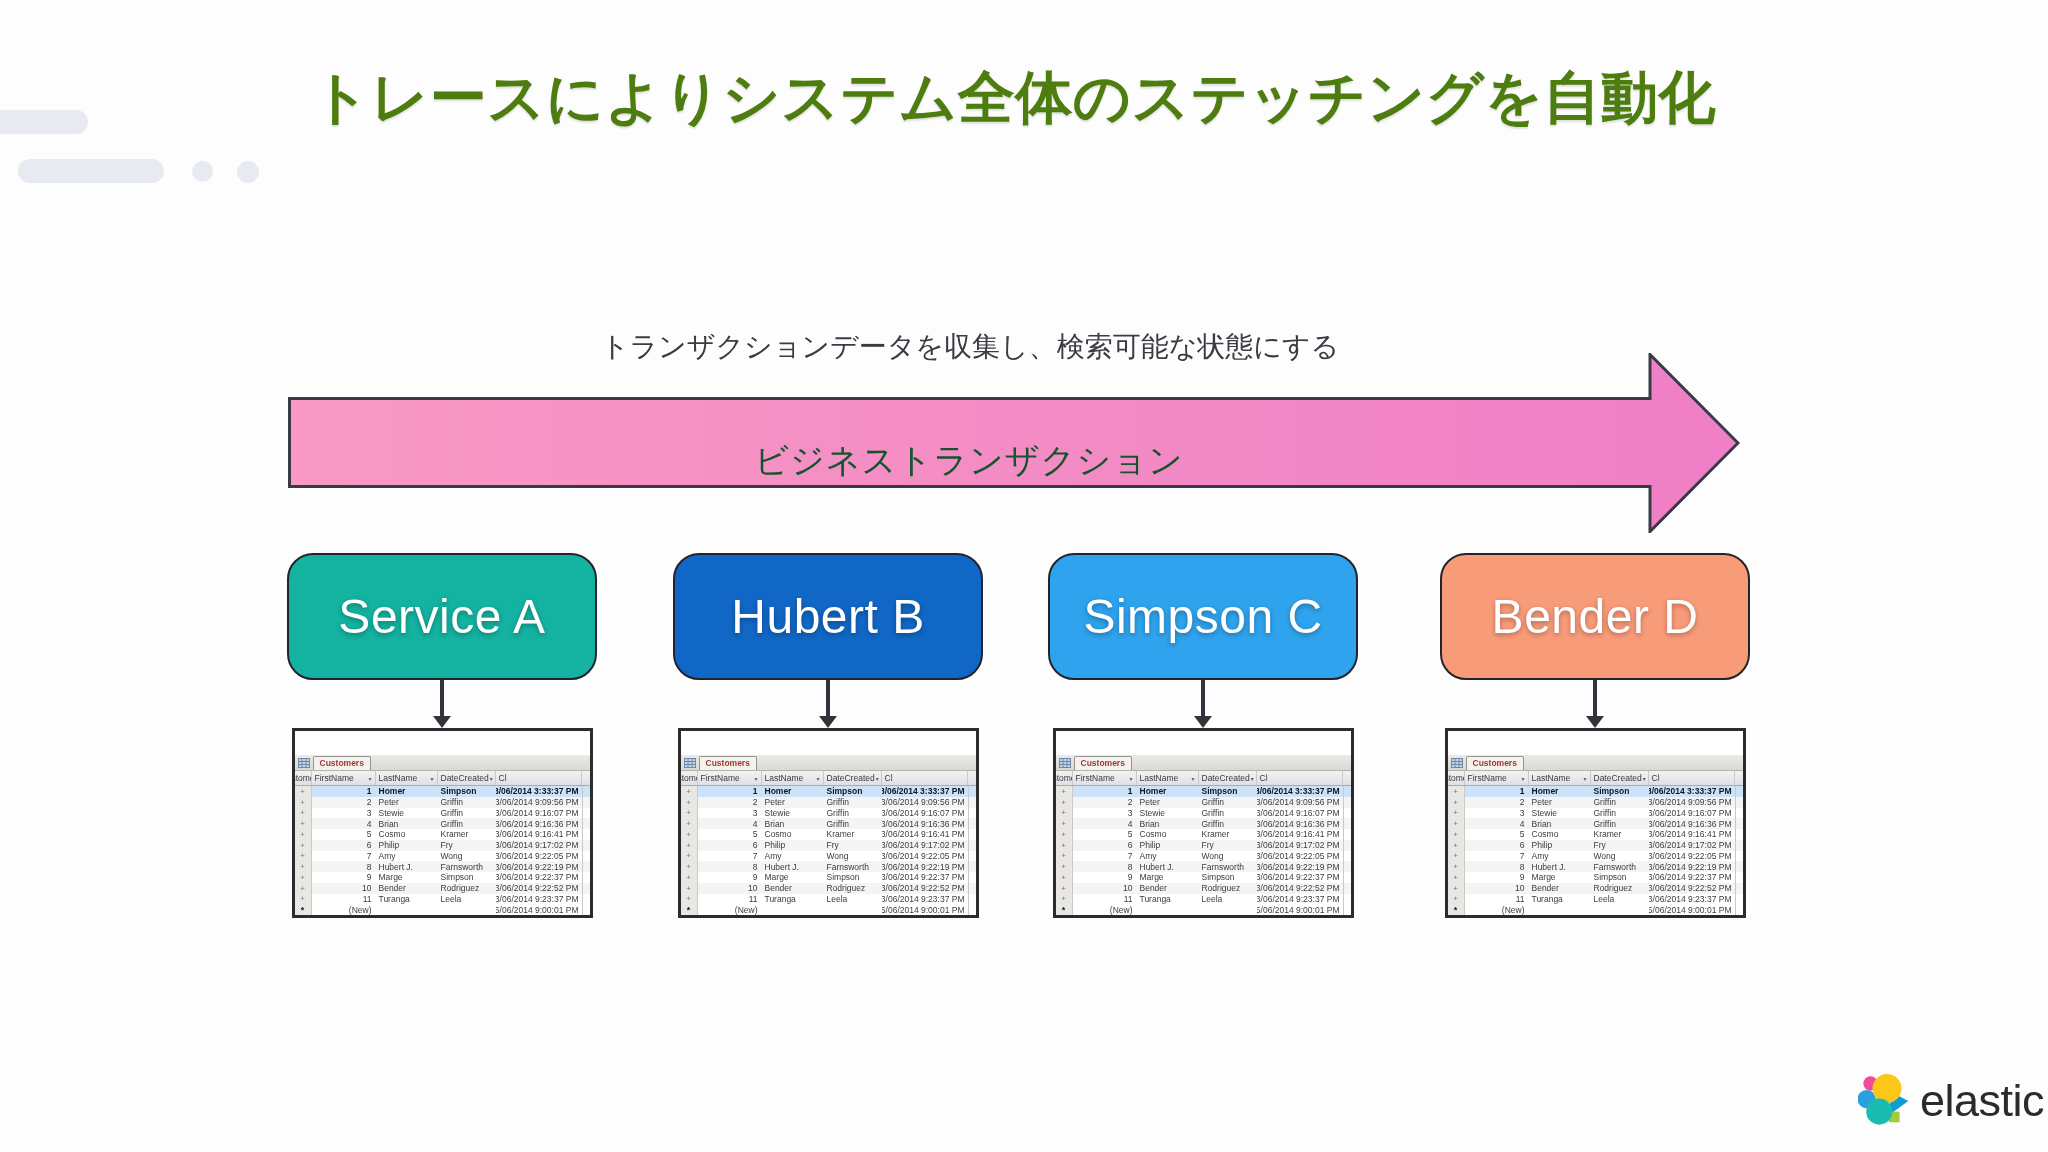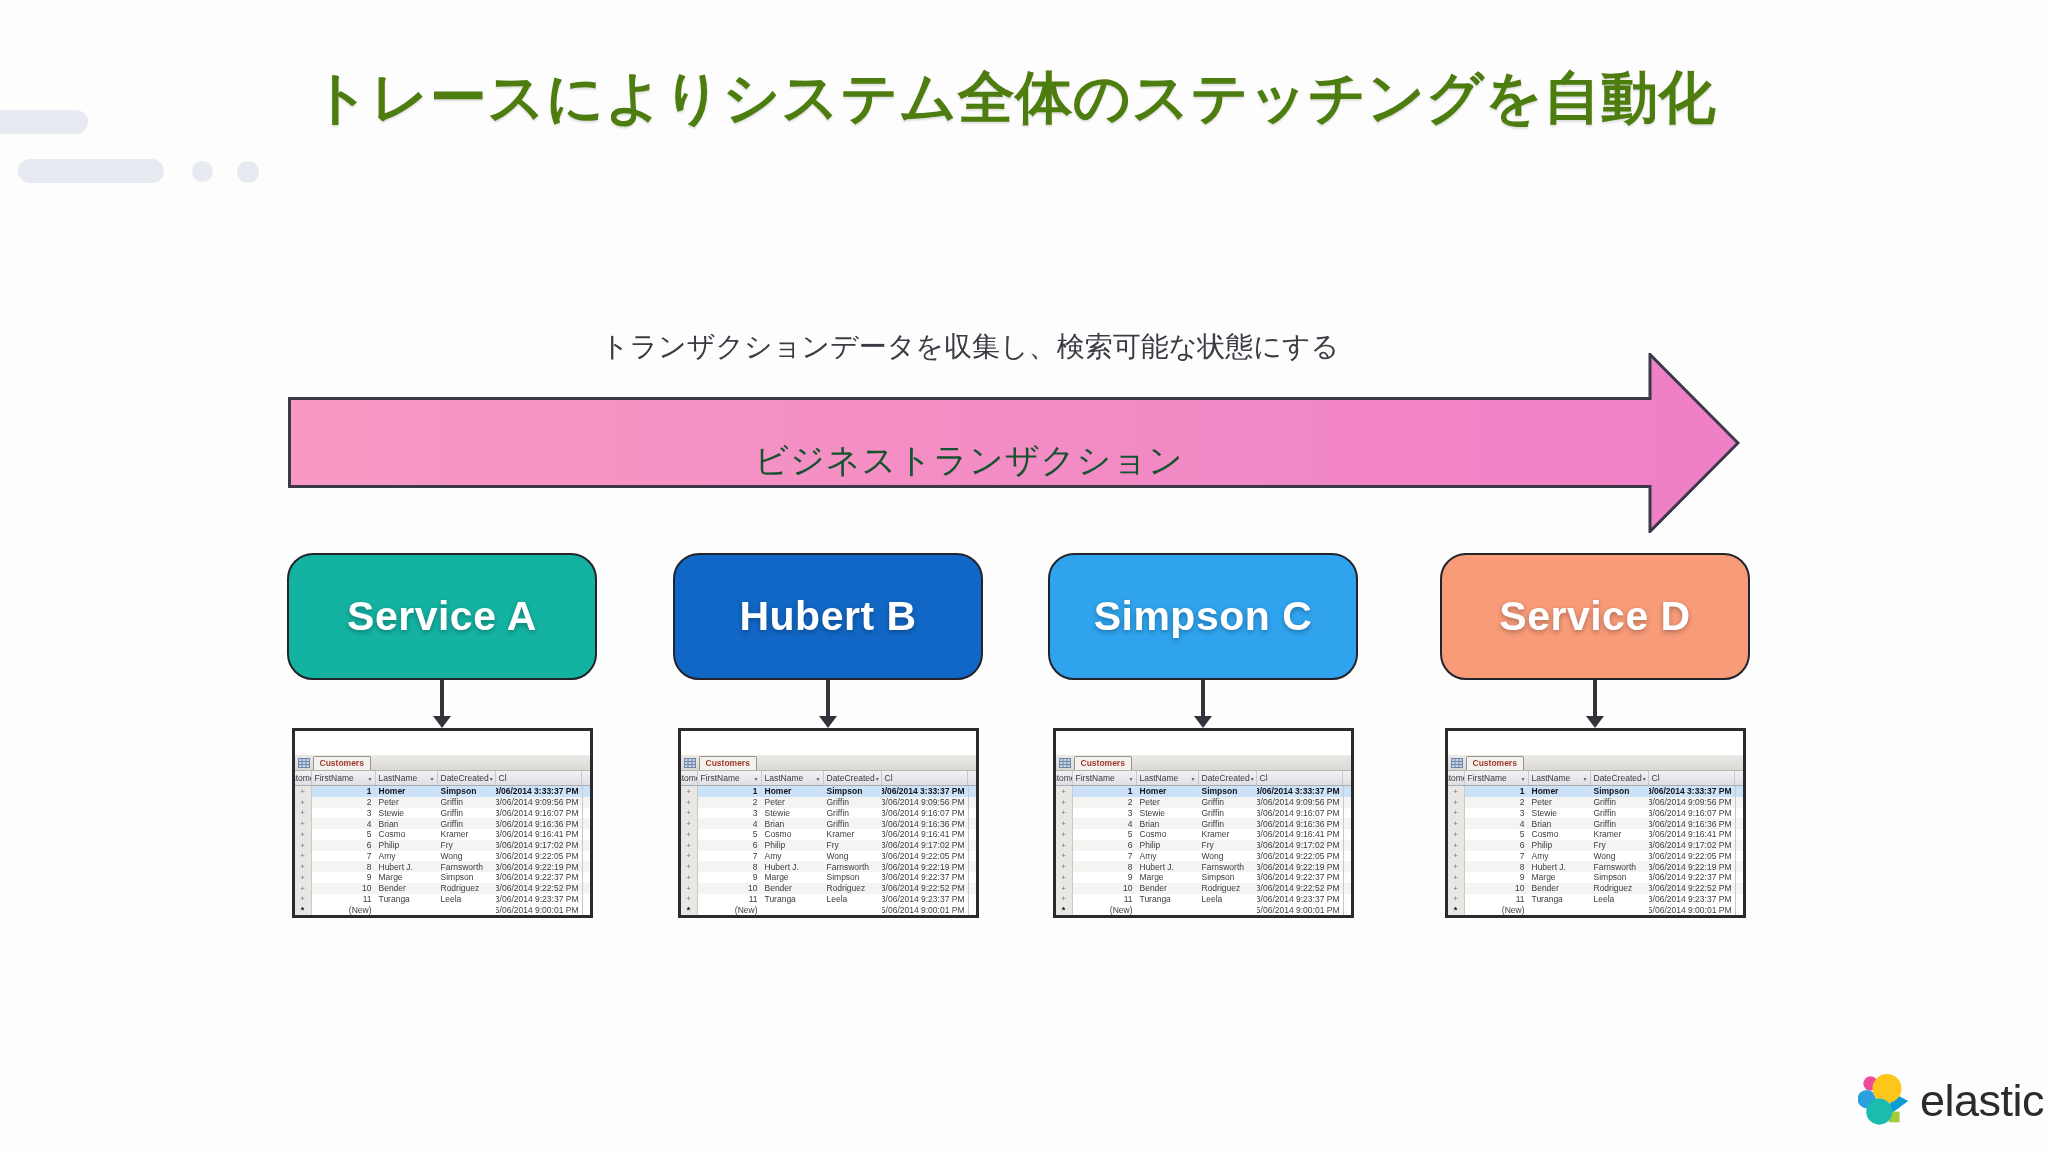--- a/index.html
+++ b/index.html
@@ -33,21 +33,21 @@
     color:#14532d;font-size:34px;font-weight:500;letter-spacing:1px;margin-top:19px;
   }
 
   .services-row{position:absolute;left:0;top:553px;width:2048px;height:365px;}
   .col{position:absolute;top:0;width:310px;}
   .service-box{
     height:127px;border:2px solid #23232B;border-radius:26px;
     display:flex;align-items:center;justify-content:center;box-sizing:border-box;
   }
   .service-label{
-    color:#fff;font-size:41px;font-weight:700;letter-spacing:0.5px;
+    color:#fff;font-size:48px;font-weight:400;letter-spacing:0.5px;
     text-shadow:0 2px 5px rgba(0,0,0,0.30);
   }
   .connector{position:relative;height:48px;width:100%;}
   .connector .line{position:absolute;left:50%;top:0;width:4px;height:38px;margin-left:-2px;background:#33333B;}
   .connector .head{
     position:absolute;left:50%;top:36px;margin-left:-9px;width:0;height:0;
     border-left:9px solid transparent;border-right:9px solid transparent;border-top:12px solid #33333B;
   }
 
   
@@ -539,21 +539,21 @@
             <div class="cell cln"></div>
             <div class="cell cdt">15/06/2014 9:00:01 PM</div>
             <div class="cell cedge"></div>
           </div>
         </div>
     </div>
   </div>
 
   <div class="col" style="left: 1440px;">
     <div class="service-box" style="background: rgb(248, 155, 120);">
-      <span class="service-label">Service D</span>
+      <span class="service-label">Bender D</span>
     </div>
     <div class="connector">
       <div class="line"></div>
       <div class="head"></div>
     </div>
     <div class="mini-table">
       <div class="tab-bar">
         <span class="tbl-icon">
           <svg width="12" height="10" viewBox="0 0 12 10">
             <rect x="0.5" y="0.5" width="11" height="9" fill="#C8D4E6" stroke="#6E87A8"></rect>

